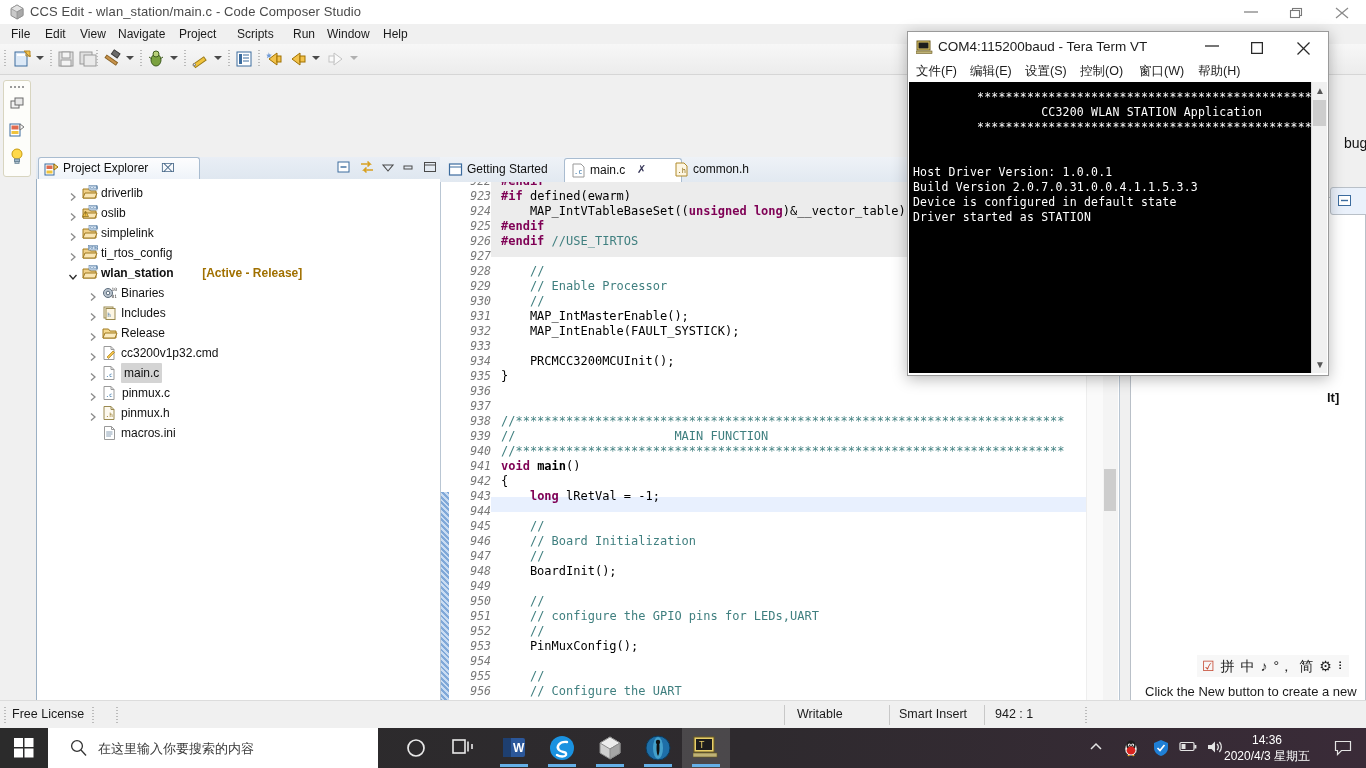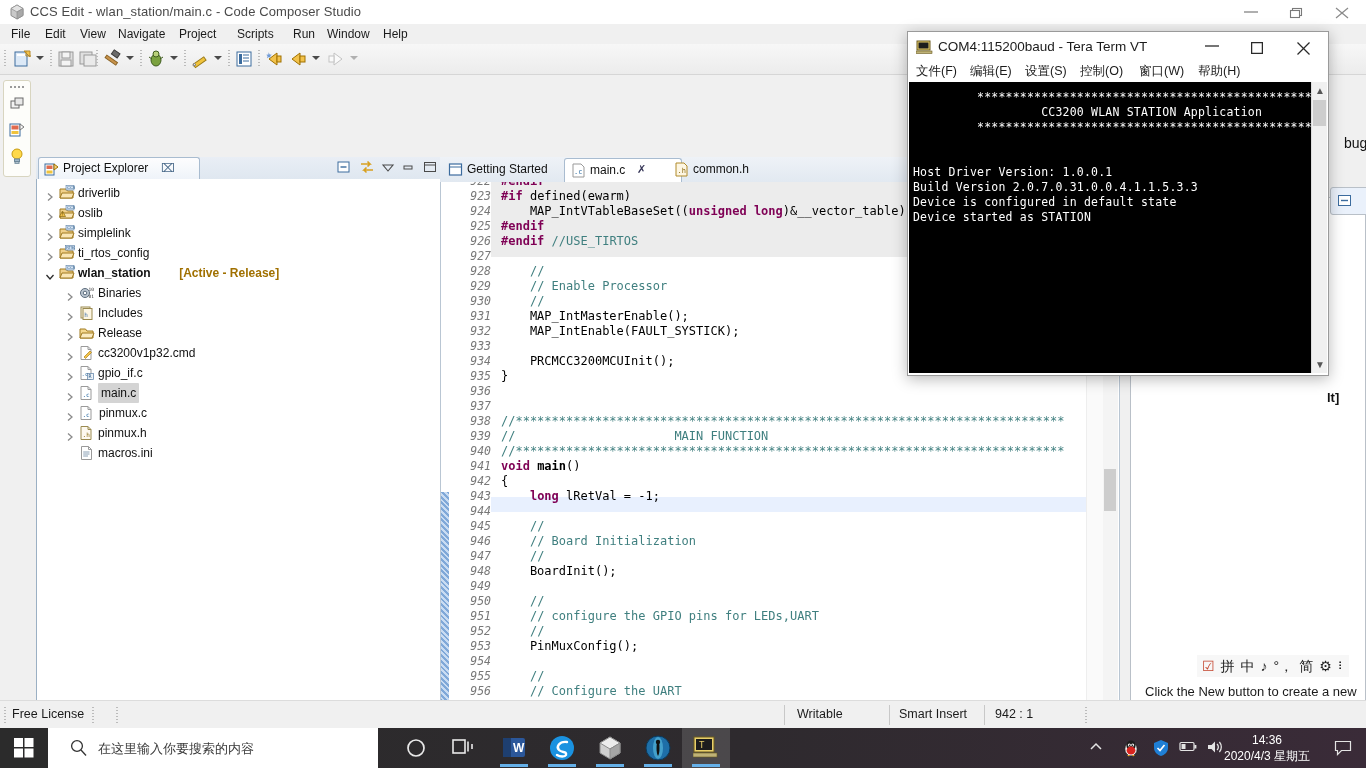--- a/index.html
+++ b/index.html
@@ -51,21 +51,21 @@
   .pe-tab{position:absolute;left:2px;top:0;height:22px;background:linear-gradient(#fdfdfe,#eef3f9);
           border:1px solid #a9bcd0;border-bottom:none;border-radius:3px 3px 0 0;padding:0 6px;}
   .pe-tab .t-ic{position:absolute;left:5px;top:3px;width:16px;height:16px;}
   .pe-tab .t-lbl{position:absolute;left:24px;top:3px;font-size:12px;color:#111;white-space:nowrap;}
   .pe-tab .t-x{position:absolute;top:3px;font-size:12px;color:#4a6a8a;}
   .pe-tools{position:absolute;right:4px;top:2px;height:18px;}
   .pe-tool{position:absolute;top:1px;width:18px;height:16px;}
   .pe-body{position:absolute;left:0;top:22px;width:408px;height:592px;background:#ffffff;
            border:1px solid #9bb0c4;border-top:none;overflow:hidden;}
 
-  .tree{position:absolute;left:0;top:4px;width:406px;}
+  .tree{position:absolute;left:0;top:4px;width:406px;padding-left:23px;}
   .trow{position:relative;height:20px;line-height:20px;white-space:nowrap;}
   .tarrow{position:absolute;top:5px;width:10px;height:10px;}
   .ticon{position:absolute;top:2px;width:16px;height:16px;}
   .tlabel{position:absolute;top:0;font-size:12px;color:#111;}
   .tlabel.sel{background:#d4d4d4;padding:0 3px;border-radius:1px;}
   .tlabel.bold{font-weight:bold;}
   .tactive{position:absolute;top:0;font-size:12px;color:#a07000;font-weight:bold;}
 
   
   .editor{position:absolute;left:440px;top:82px;width:680px;height:616px;}
@@ -470,33 +470,20 @@
                   </svg></span>
                 <span class="tlabel" style="left: 61px;">cc3200v1p32.cmd</span>
               </div>
               <div class="trow">
                 <span class="tarrow" style="left: 28px;"><svg width="10" height="10">
                     <polyline points="3,1.5 7,5 3,8.5" fill="none" stroke="#8b8b8b" stroke-width="1.3"></polyline>
                   </svg></span>
                 <span class="ticon" style="left: 42px;"><svg width="16" height="16">
                     <path d="M2 1.5 h7 l3 3 v10 h-10 z" fill="#fff" stroke="#9a9a9a"></path>
                     <path d="M9 1.5 v3 h3" fill="none" stroke="#9a9a9a"></path>
-                    <text x="2.6" y="10.5" font-size="5.5" font-family="monospace" fill="#2d6da3">.c</text>
-                    <rect x="8.5" y="8.5" width="6" height="6" fill="#eef3f8" stroke="#5a7fa5" stroke-width=".7"></rect>
-                    <text x="9.4" y="13.4" font-size="5" font-family="monospace" fill="#1d4f80">R</text>
-                  </svg></span>
-                <span class="tlabel" style="left: 61px;">gpio_if.c</span>
-              </div>
-              <div class="trow">
-                <span class="tarrow" style="left: 28px;"><svg width="10" height="10">
-                    <polyline points="3,1.5 7,5 3,8.5" fill="none" stroke="#8b8b8b" stroke-width="1.3"></polyline>
-                  </svg></span>
-                <span class="ticon" style="left: 42px;"><svg width="16" height="16">
-                    <path d="M2 1.5 h7 l3 3 v10 h-10 z" fill="#fff" stroke="#9a9a9a"></path>
-                    <path d="M9 1.5 v3 h3" fill="none" stroke="#9a9a9a"></path>
                     <text x="3.4" y="11.5" font-size="6" font-family="monospace" fill="#2d6da3">.c</text>
                   </svg></span>
                 <span class="tlabel sel" style="left: 61px;">main.c</span>
               </div>
               <div class="trow">
                 <span class="tarrow" style="left: 28px;"><svg width="10" height="10">
                     <polyline points="3,1.5 7,5 3,8.5" fill="none" stroke="#8b8b8b" stroke-width="1.3"></polyline>
                   </svg></span>
                 <span class="ticon" style="left: 42px;"><svg width="16" height="16">
                     <path d="M2 1.5 h7 l3 3 v10 h-10 z" fill="#fff" stroke="#9a9a9a"></path>
@@ -718,21 +705,21 @@
     </div>
     <div class="tt-term" id="tt-root">
         <div class="tt-line" style="top: 8px; left: 4px;">         ************************************************</div>
         <div class="tt-line" style="top: 23px; left: 4px;">                  CC3200 WLAN STATION Application</div>
         <div class="tt-line" style="top: 38px; left: 4px;">         ************************************************</div>
         <div class="tt-line" style="top: 53px; left: 4px;"></div>
         <div class="tt-line" style="top: 68px; left: 4px;"></div>
         <div class="tt-line" style="top: 83px; left: 4px;">Host Driver Version: 1.0.0.1</div>
         <div class="tt-line" style="top: 98px; left: 4px;">Build Version 2.0.7.0.31.0.0.4.1.1.5.3.3</div>
         <div class="tt-line" style="top: 113px; left: 4px;">Device is configured in default state</div>
-        <div class="tt-line" style="top: 128px; left: 4px;">Device started as STATION</div>
+        <div class="tt-line" style="top: 128px; left: 4px;">Driver started as STATION</div>
       </div>
     <div class="tt-sb">
       <span class="up">▲</span>
       <span class="th"></span>
       <span class="dw">▼</span>
     </div>
   </div>
 
   <div class="taskbar">
     <div class="start">

